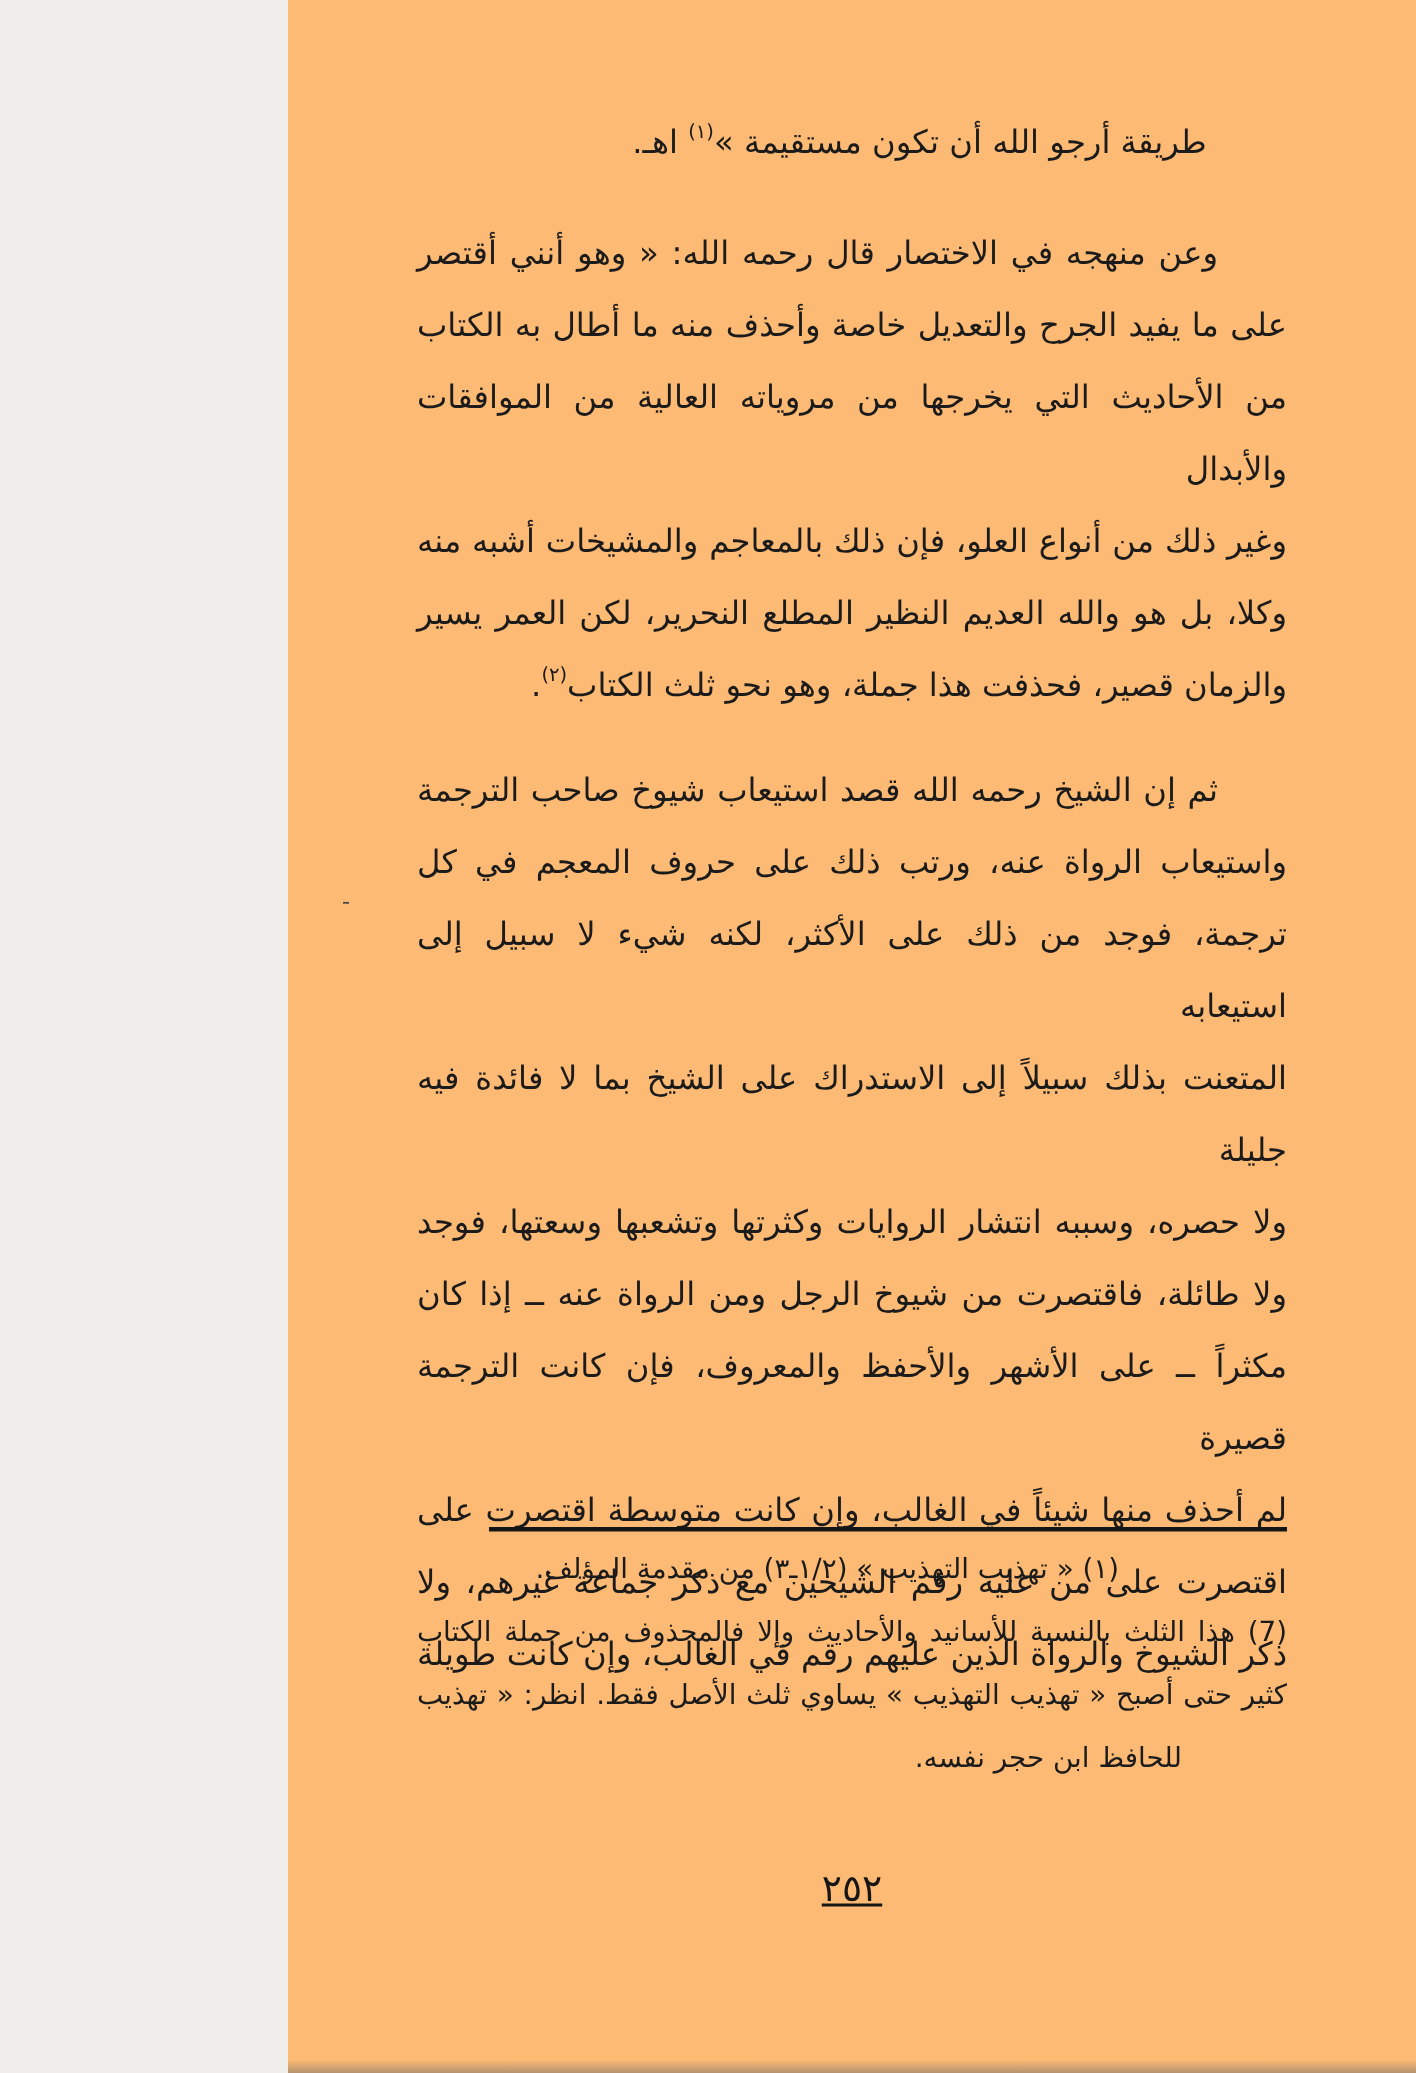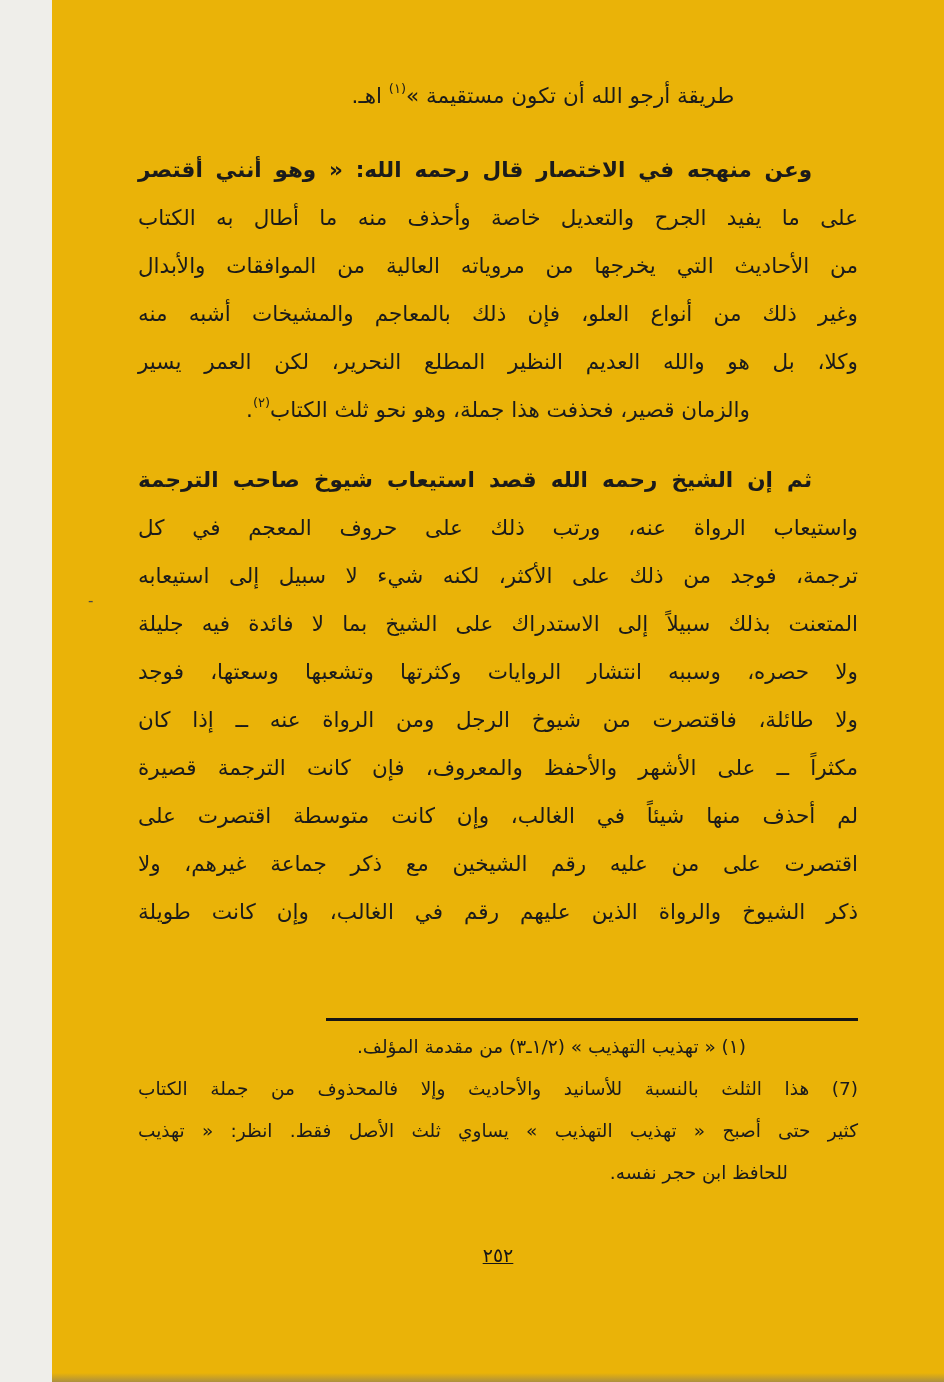--- a/index.html
+++ b/index.html
@@ -1,22 +1,22 @@
 <!DOCTYPE html>
 <html lang="ar" dir="rtl"><head>
 <meta charset="utf-8">
 <style>
   * { margin:0; padding:0; box-sizing:border-box; }
   html,body { width:944px; height:1382px; }
   body { background:#efeeea; font-family:"DejaVu Sans", sans-serif; }
 
   .page {
     position:relative;
-    width:892px; height:1382px;
-    background:#eab308;
+    width:752px; height:1382px;
+    background:#fdba74;
     color:#1b1b1b;
     direction:rtl;
     overflow:hidden;
   }
 
   .content {
     position:absolute;
     top:72px; right:86px; left:86px;
   }
 
@@ -30,26 +30,26 @@
   }
 
   .main-line {
     font-size:21.5px;
     line-height:48px;
     text-align:justify;
     text-align-last:justify;
     -moz-text-align-last:justify;
   }
 
-  .para-lines > div:first-child { text-indent:46px;font-weight:bold; }
+  .para-lines > div:first-child { text-indent:46px; }
 
   .para2 { margin-top:22px; }
 
   .endline {
-    text-align:center;
+    text-align:right;
     text-align-last:auto;
     -moz-text-align-last:auto;
   }
 
   sup.fn-marker {
     font-size:13px;
     position:relative;
     top:-2px;
     vertical-align:super;
     line-height:0;
@@ -86,21 +86,21 @@
     text-align:right;
     text-align-last:auto;
     -moz-text-align-last:auto;
     padding-right:70px;
   }
 
   .page-number {
     position:absolute;
     top:1244px; left:0; right:0;
     text-align:center;
-    font-size:19px;
+    font-size:25px;
     letter-spacing:2px;
     color:#161616;
     text-decoration:underline;
   }
 
   .margin-mark {
     position:absolute;
     top:592px; left:36px;
     font-size:15px;
     color:#4a4a4a;

